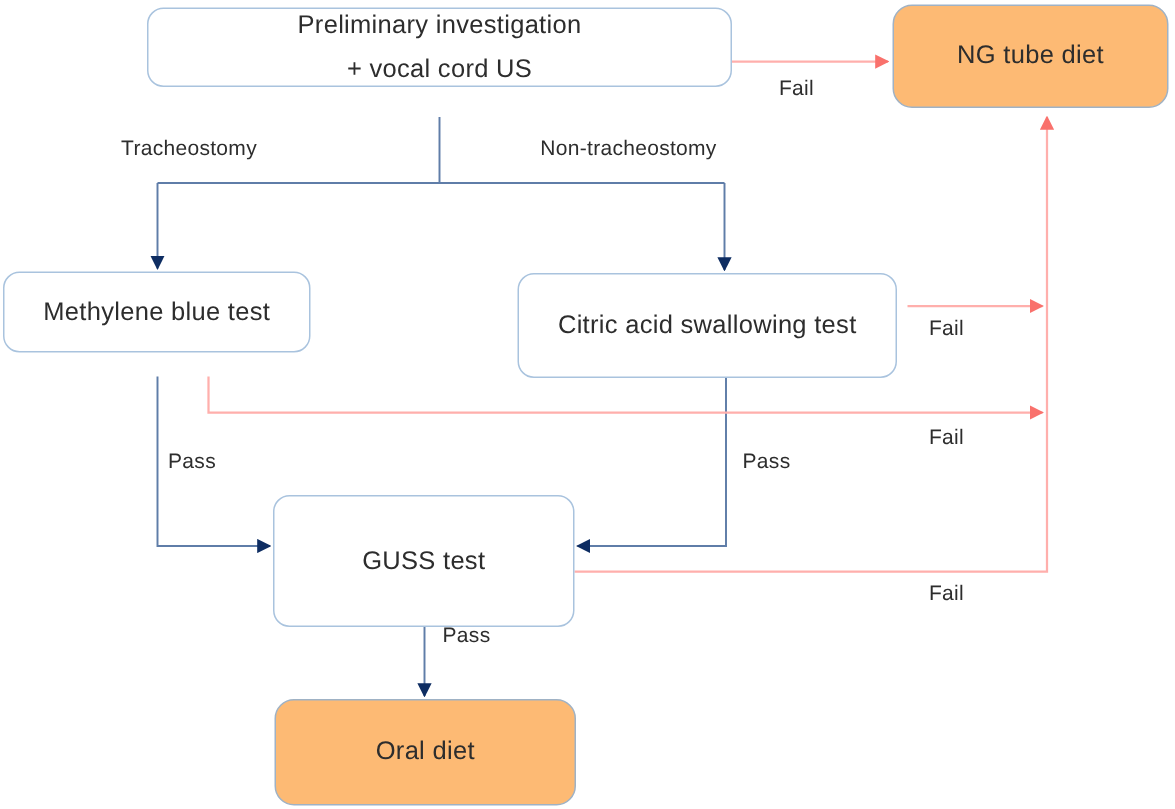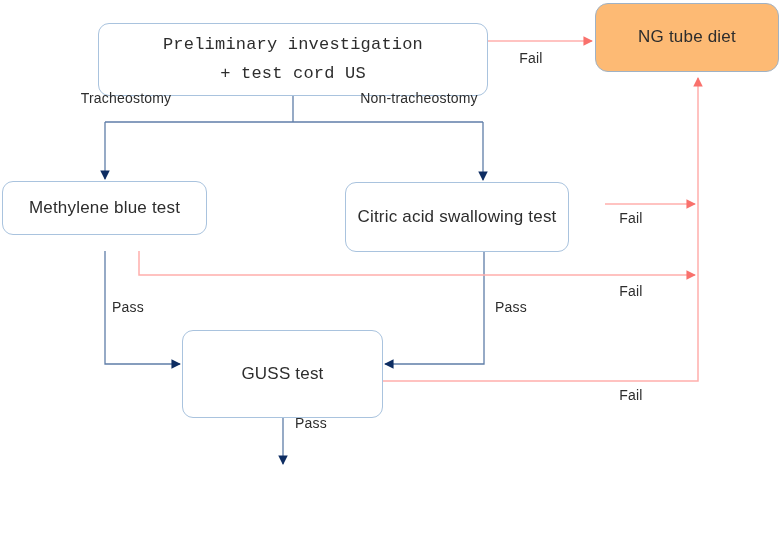--- a/index.html
+++ b/index.html
@@ -36,24 +36,24 @@
     background: #ffffff;
     border: 1.3px solid #a9c3de;
     border-radius: 11px;
     letter-spacing: 0.2px;
   }
   .node.terminal {
     background: #fdba74;
     border: 1.3px solid #9fb2c5;
     border-radius: 13px;
   }
-  #node-preliminary { left: 98px;  top: 23px;   width: 390px; height: 73px; font-family: Liberation Mono, monospace; }
+  #node-preliminary { left: 98px;  top: 5px;   width: 390px; height: 53px; }
   #node-ng-tube     { left: 595px; top: 3px;   width: 184px; height: 69px; }
   #node-methylene   { left: 2px;   top: 181px; width: 205px; height: 54px; }
-  #node-citric      { left: 345px; top: 182px; width: 224px; height: 70px; }
+  #node-citric      { left: 345px; top: 182px; width: 253px; height: 70px; }
   #node-guss        { left: 182px; top: 330px; width: 201px; height: 88px; }
   #node-oral        { left: 183px; top: 466px; width: 201px; height: 71px; }
 
   .edge-label {
     position: absolute;
     transform: translateX(-50%);
     font-size: 14px;
     white-space: nowrap;
     letter-spacing: 0.2px;
   }
@@ -91,39 +91,42 @@
     <path d="M283,401 V464" fill="none" stroke="#5f7da8" stroke-width="1.3" marker-end="url(#arrow-navy)"></path>
 
     <path d="M488,41 H592" fill="none" stroke="#ffafac" stroke-width="1.5" marker-end="url(#arrow-pink)"></path>
     <path d="M605,204 H695" fill="none" stroke="#ffafac" stroke-width="1.5" marker-end="url(#arrow-pink)"></path>
     <path d="M139,251 V275 H695" fill="none" stroke="#ffafac" stroke-width="1.5" marker-end="url(#arrow-pink)"></path>
     <path d="M383,381 H698 V78" fill="none" stroke="#ffafac" stroke-width="1.5" marker-end="url(#arrow-pink)"></path>
   </svg>
 
   <div class="node" id="node-preliminary">
     <span>Preliminary investigation</span>
-    <span>+ test cord US</span>
+    <span>+ vocal cord US</span>
   </div>
 
   <div class="node terminal" id="node-ng-tube">
     <span>NG tube diet</span>
   </div>
 
   <div class="node" id="node-methylene">
     <span>Methylene blue test</span>
   </div>
 
   <div class="node" id="node-citric">
     <span>Citric acid swallowing test</span>
   </div>
 
   <div class="node" id="node-guss">
     <span>GUSS test</span>
   </div>
 
+  <div class="node terminal" id="node-oral">
+    <span>Oral diet</span>
+  </div>
 
   <div class="edge-label" id="label-non-tracheostomy">Non-tracheostomy</div>
   <div class="edge-label" id="label-tracheostomy">Tracheostomy</div>
 
   <div class="edge-label" id="label-fail-top">Fail</div>
   <div class="edge-label" id="label-fail-citric">Fail</div>
   <div class="edge-label" id="label-fail-methylene">Fail</div>
   <div class="edge-label" id="label-fail-guss">Fail</div>
 
   <div class="edge-label" id="label-pass-methylene">Pass</div>

